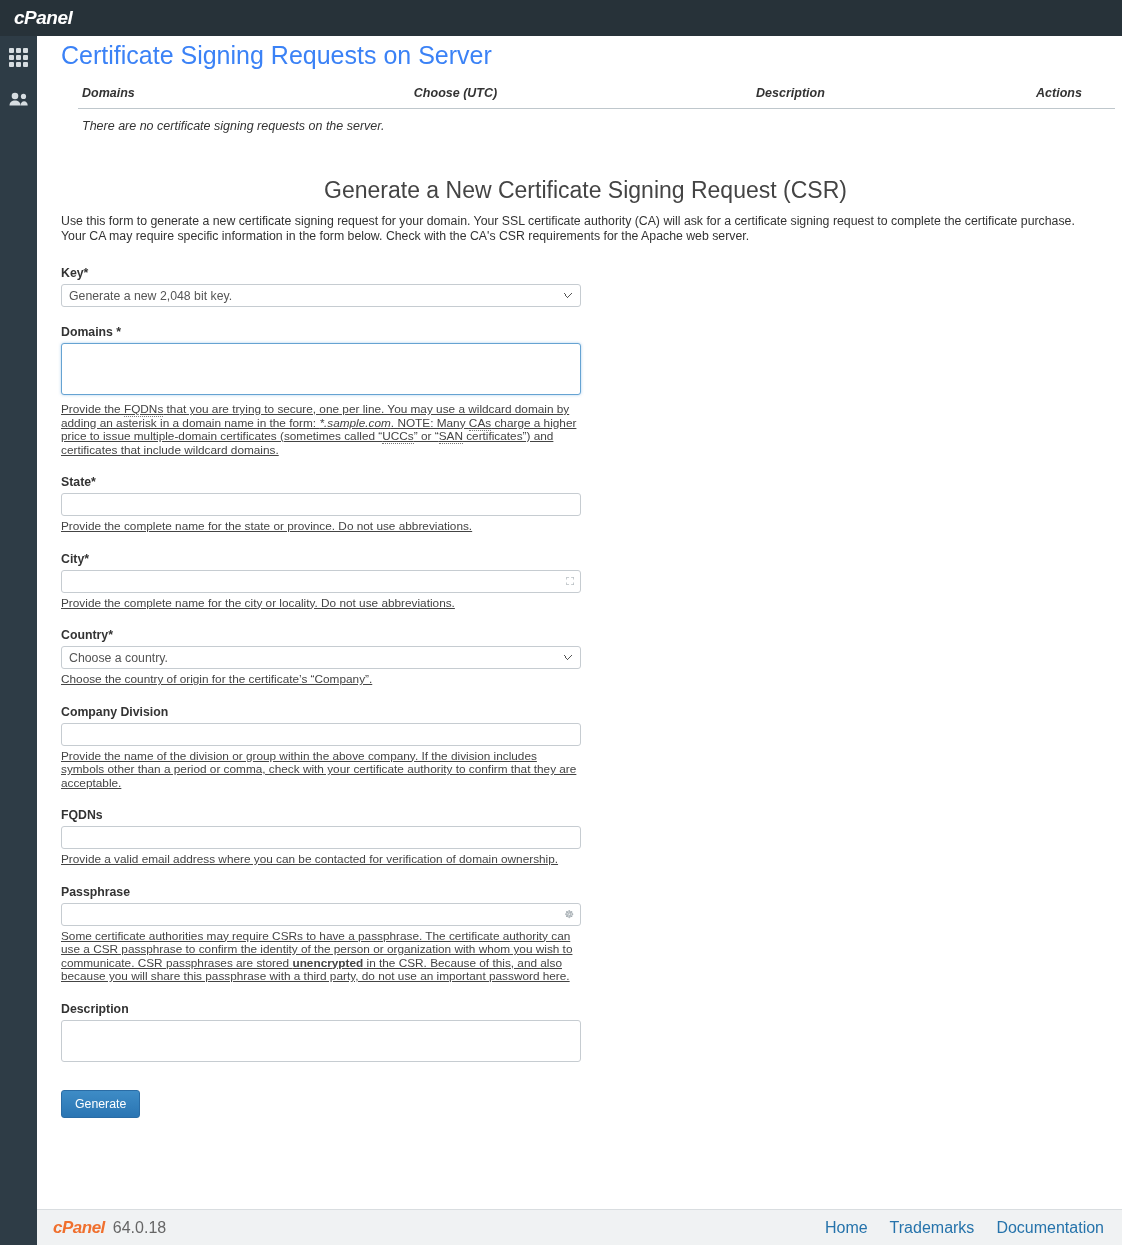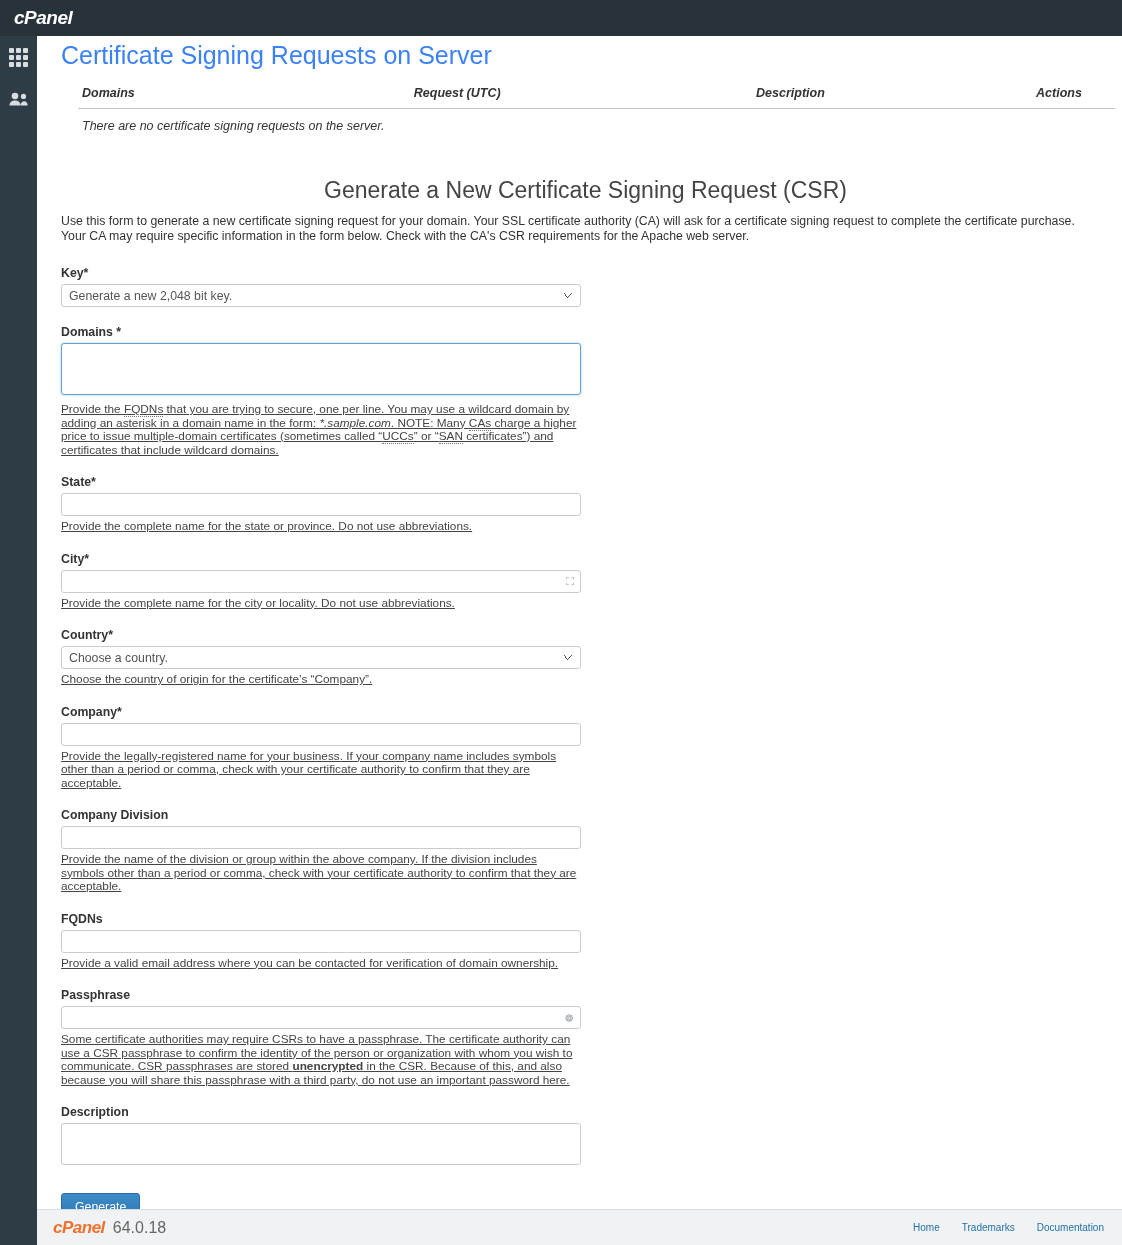--- a/index.html
+++ b/index.html
@@ -203,21 +203,21 @@
   .footer-logo {
     font-style: italic;
     font-weight: bold;
     font-size: 17px;
     color: #f0702e;
     letter-spacing: -0.5px;
   }
   .footer-ver { font-size: 16px; color: #666; text-align: right; }
   .footer-links { display: flex; gap: 22px; }
   .footer-links a {
-    font-size: 10px;
+    font-size: 16px;
     color: #2573ab;
     text-decoration: none;
   }
 </style>
 </head>
 <body>
 
 <div class="topbar">
   <div class="brand">cPanel</div>
 </div>
@@ -250,21 +250,21 @@
 
 <div class="content">
   <div class="page-inner">
 
     <h1 class="page-title">Certificate Signing Requests on Server</h1>
 
     <table class="csr-table">
       <thead>
         <tr>
           <th class="col-domains">Domains</th>
-          <th class="col-created">Request (UTC)</th>
+          <th class="col-created">Choose (UTC)</th>
           <th class="col-desc">Description</th>
           <th class="col-actions">Actions</th>
         </tr>
       </thead>
       <tbody>
         <tr>
           <td class="empty-msg" colspan="4">There are no certificate signing requests on the server.</td>
         </tr>
       </tbody>
     </table>
@@ -312,25 +312,20 @@
       
       <div class="field-block">
         <div class="field-label">Country*</div>
         <select class="select-input">
           <option>Choose a country.</option>
         </select>
         <div class="help-text">Choose the country of origin for the certificate’s “Company”.</div>
       </div>
 
       
-      <div class="field-block">
-        <div class="field-label">Company*</div>
-        <input class="text-input" type="text" value="" style="">
-        <div class="help-text">Provide the legally-registered name for your business. If your company name includes symbols other than a period or comma, check with your certificate authority to confirm that they are acceptable.</div>
-      </div>
 
       
       <div class="field-block">
         <div class="field-label">Company Division</div>
         <input class="text-input" type="text" value="" style="">
         <div class="help-text">Provide the name of the division or group within the above company. If the division includes symbols other than a period or comma, check with your certificate authority to confirm that they are acceptable.</div>
       </div>
 
       
       <div class="field-block">

